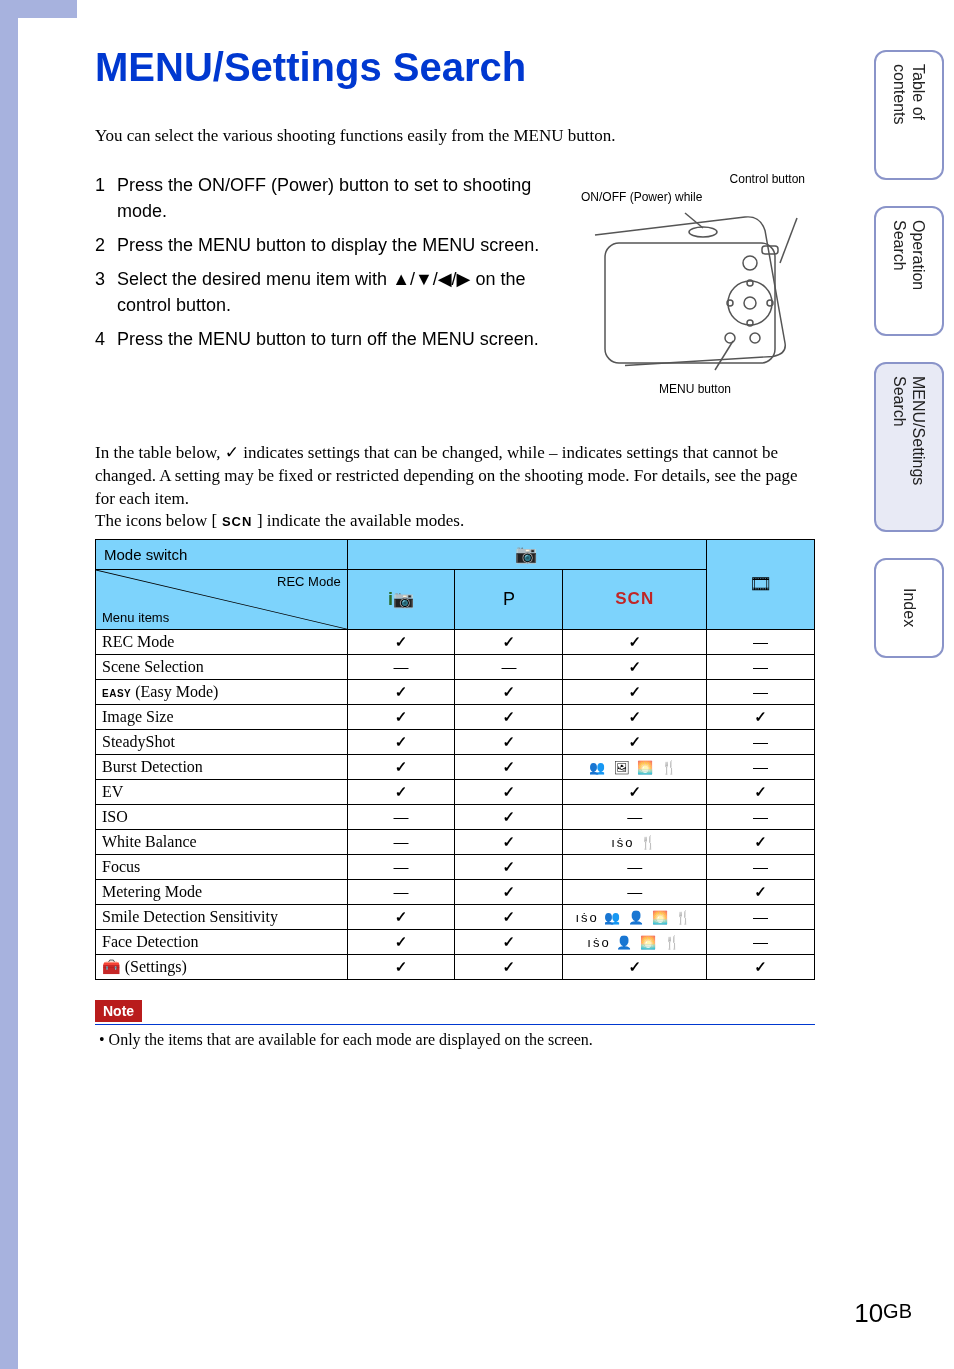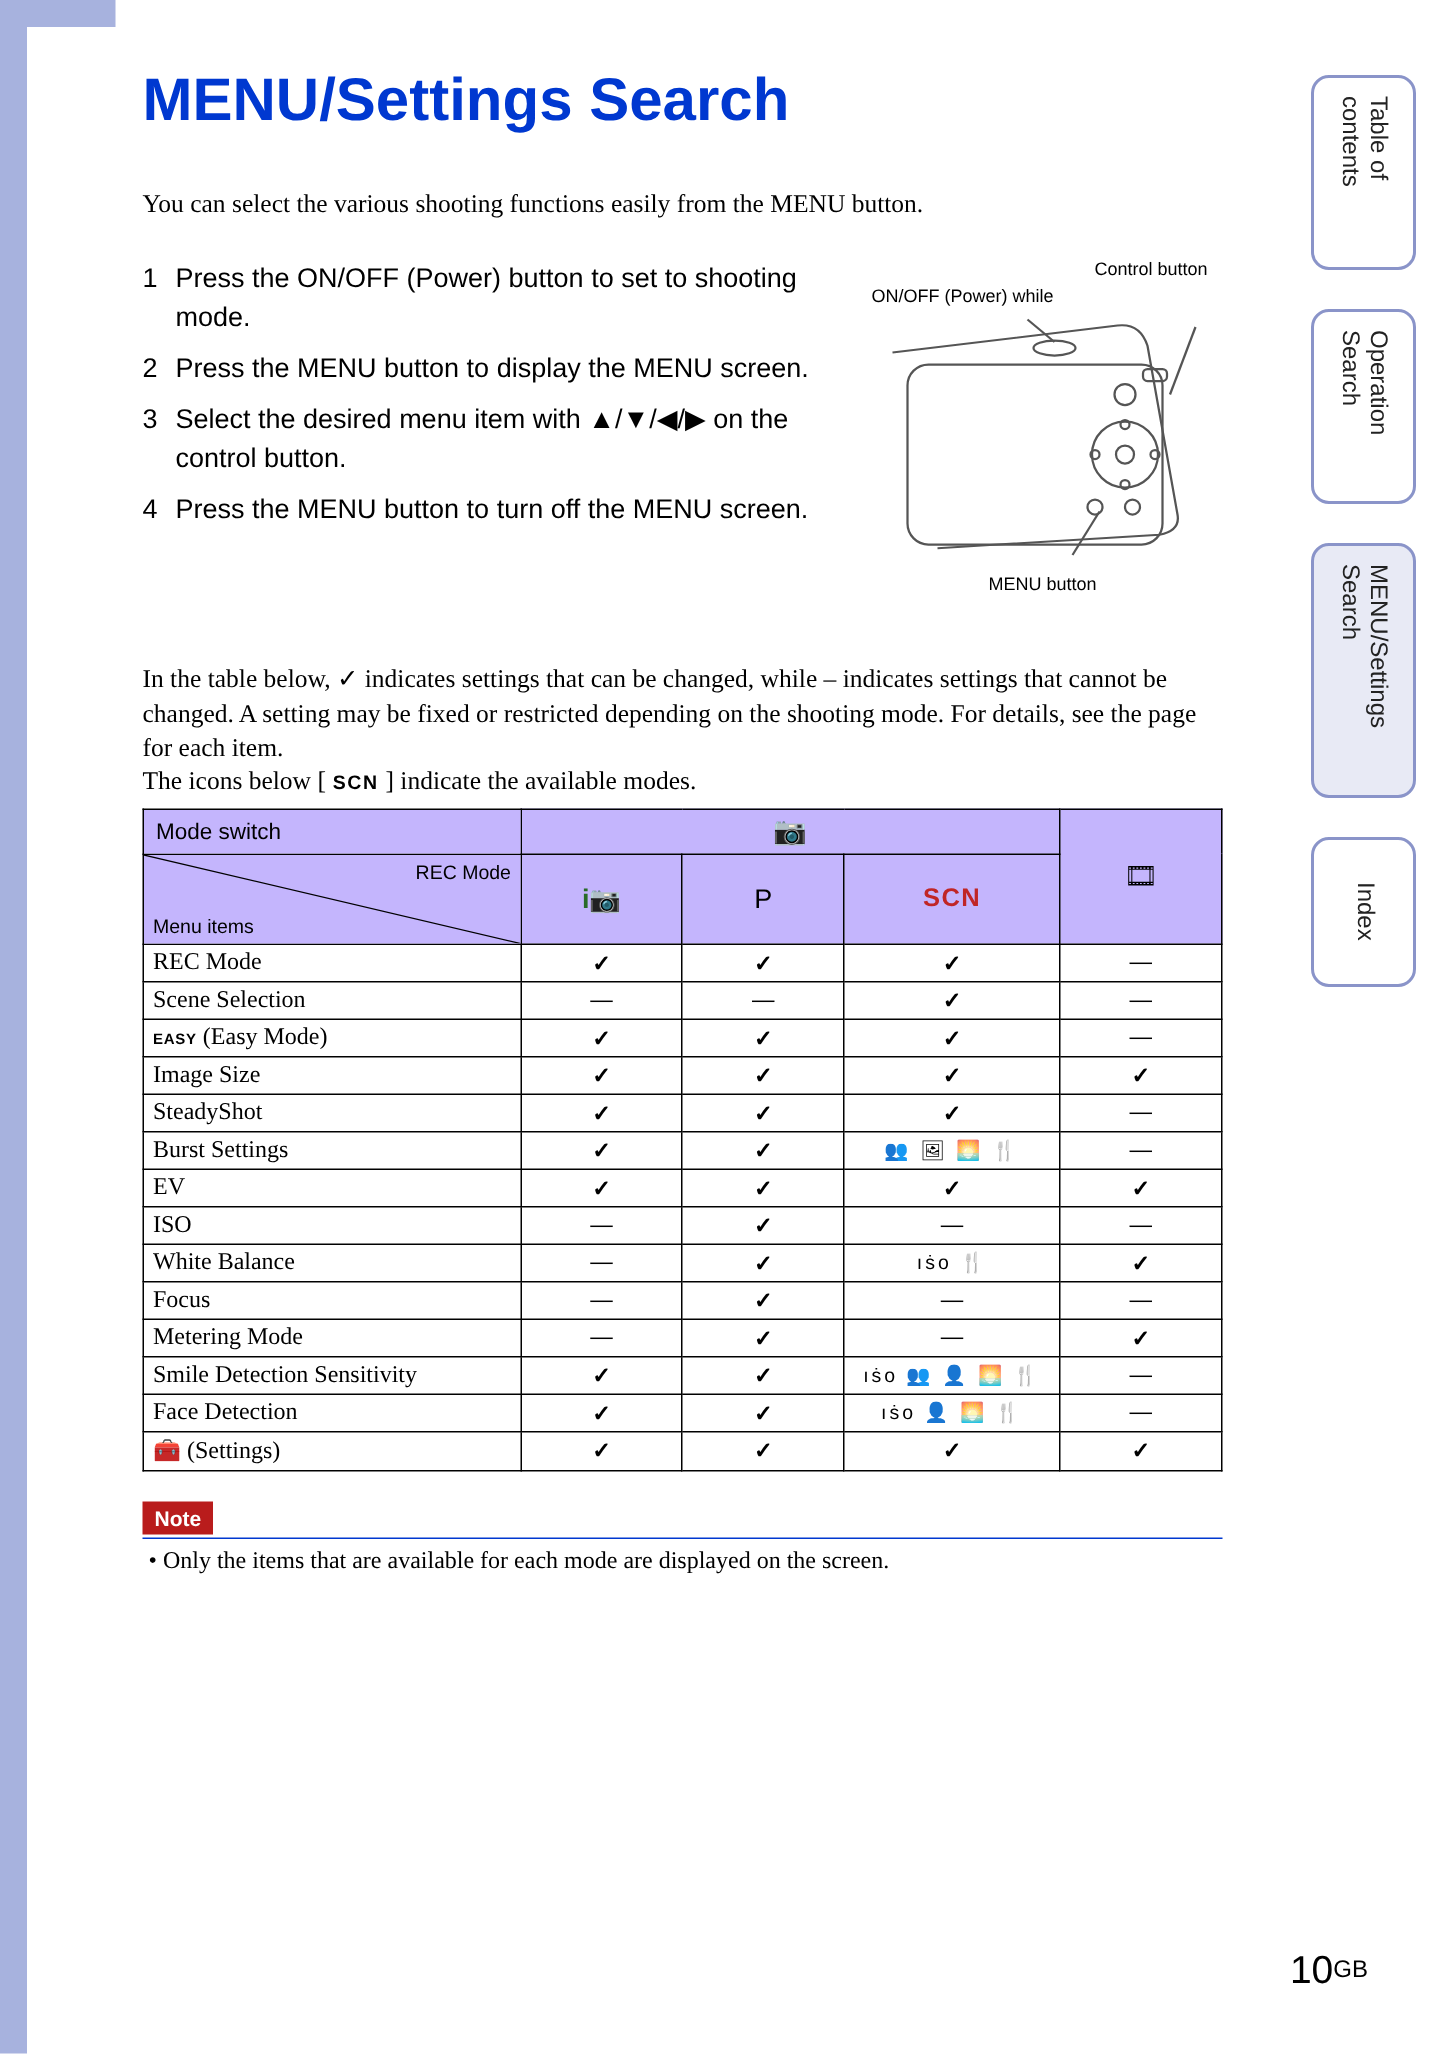--- a/index.html
+++ b/index.html
@@ -97,21 +97,21 @@
 
   table.modes {
     width: 100%;
     border-collapse: collapse;
     font-size: 15px;
   }
   table.modes th, table.modes td {
     border: 1px solid #000;
   }
   table.modes thead th {
-    background: #c4b5fd;
+    background: #7dd3fc;
     font-weight: normal;
     text-align: center;
     vertical-align: middle;
     height: 30px;
   }
   table.modes thead tr:first-child th:first-child {
     text-align: left;
     padding-left: 8px;
     position: relative;
     height: 30px;
@@ -190,21 +190,21 @@
   .tab.two { line-height: 1.2; }
   .tab.active { background: #e8eaf5; }
 
   .page-num {
     position: absolute;
     right: 42px;
     bottom: 40px;
     font-size: 26px;
     font-weight: normal;
   }
-  .page-num .gb { font-size: 16px; vertical-align: 4px; }
+  .page-num .gb { font-size: 20px; vertical-align: 4px; }
   .easy-label { font-family: Arial, sans-serif; font-size:10px; font-weight:bold; letter-spacing:0.5px; }
   .easy-paren { font-family:"Times New Roman",serif; font-size:16px; }
   .toolbox { font-size:15px; }
   .scn-inline { font-family: Arial,sans-serif; font-size:13px; font-weight:bold; letter-spacing:1px; }
 </style>
 </head>
 <body>
 
 <div class="left-band"></div>
 <div class="top-band"></div>
@@ -327,21 +327,21 @@
           <td class="center check">✓</td>
         </tr>
         <tr>
           <td class="rowlabel">SteadyShot</td>
           <td class="center check">✓</td>
           <td class="center check">✓</td>
           <td class="center check">✓</td>
           <td class="center dash">—</td>
         </tr>
         <tr>
-          <td class="rowlabel">Burst Settings</td>
+          <td class="rowlabel">Burst Detection</td>
           <td class="center check">✓</td>
           <td class="center check">✓</td>
           <td class="center"><span class="cell-icons">👥 🖼 🌅 🍴</span></td>
           <td class="center dash">—</td>
         </tr>
         <tr>
           <td class="rowlabel">EV</td>
           <td class="center check">✓</td>
           <td class="center check">✓</td>
           <td class="center check">✓</td>

